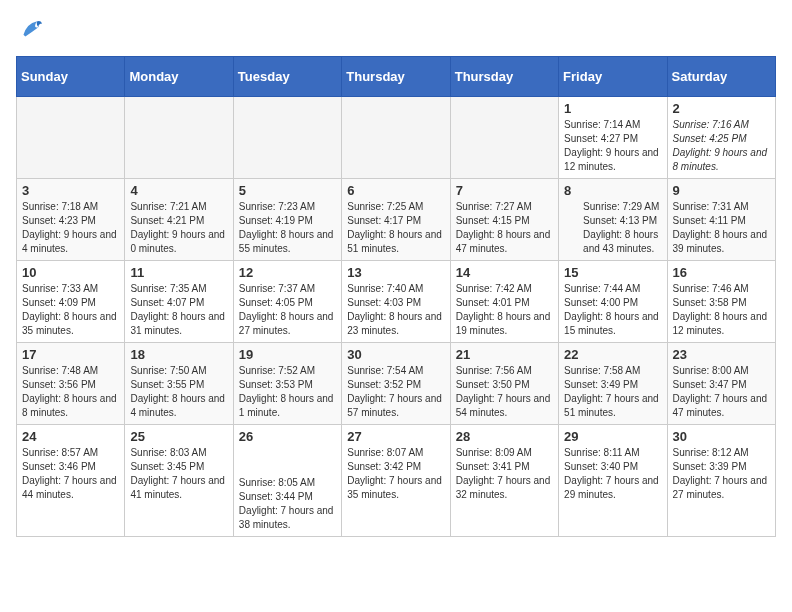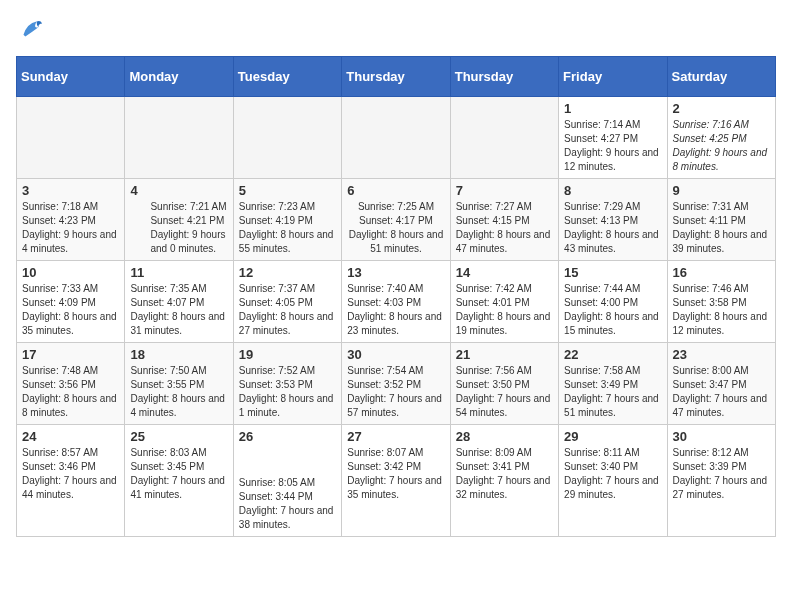--- a/index.html
+++ b/index.html
@@ -138,45 +138,45 @@
       </tr>
       <tr>
         <td>
           <div class="day-num">3</div>
           <div class="day-info" style="white-space: pre-line;">Sunrise: 7:18 AM
 Sunset: 4:23 PM
 Daylight: 9 hours and 4 minutes.</div>
         </td>
         <td>
           <div class="day-num">4</div>
-          <div class="day-info" style="white-space: pre-line; margin-left: 20px;">Sunrise: 7:21 AM
+          <div class="day-info" style="white-space: pre-line;">Sunrise: 7:21 AM
 Sunset: 4:21 PM
 Daylight: 9 hours and 0 minutes.</div>
         </td>
         <td>
           <div class="day-num">5</div>
           <div class="day-info" style="white-space: pre-line;">Sunrise: 7:23 AM
 Sunset: 4:19 PM
 Daylight: 8 hours and 55 minutes.</div>
         </td>
         <td>
           <div class="day-num">6</div>
-          <div class="day-info" style="white-space: pre-line; text-align: center;">Sunrise: 7:25 AM
+          <div class="day-info" style="white-space: pre-line;">Sunrise: 7:25 AM
 Sunset: 4:17 PM
 Daylight: 8 hours and 51 minutes.</div>
         </td>
         <td>
           <div class="day-num">7</div>
           <div class="day-info" style="white-space: pre-line;">Sunrise: 7:27 AM
 Sunset: 4:15 PM
 Daylight: 8 hours and 47 minutes.</div>
         </td>
         <td>
           <div class="day-num">8</div>
-          <div class="day-info" style="white-space: pre-line;">Sunrise: 7:29 AM
+          <div class="day-info" style="white-space: pre-line; margin-left: 19px;">Sunrise: 7:29 AM
 Sunset: 4:13 PM
 Daylight: 8 hours and 43 minutes.</div>
         </td>
         <td>
           <div class="day-num">9</div>
           <div class="day-info" style="white-space: pre-line;">Sunrise: 7:31 AM
 Sunset: 4:11 PM
 Daylight: 8 hours and 39 minutes.</div>
         </td>
       </tr>

